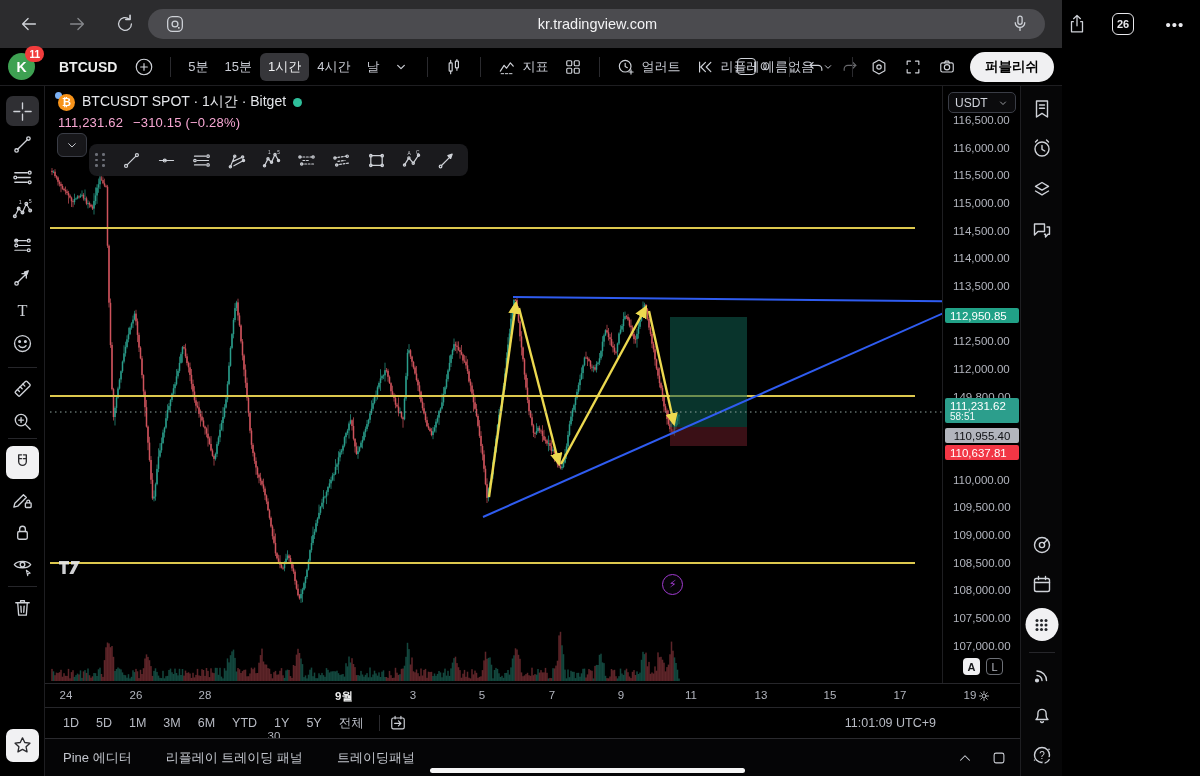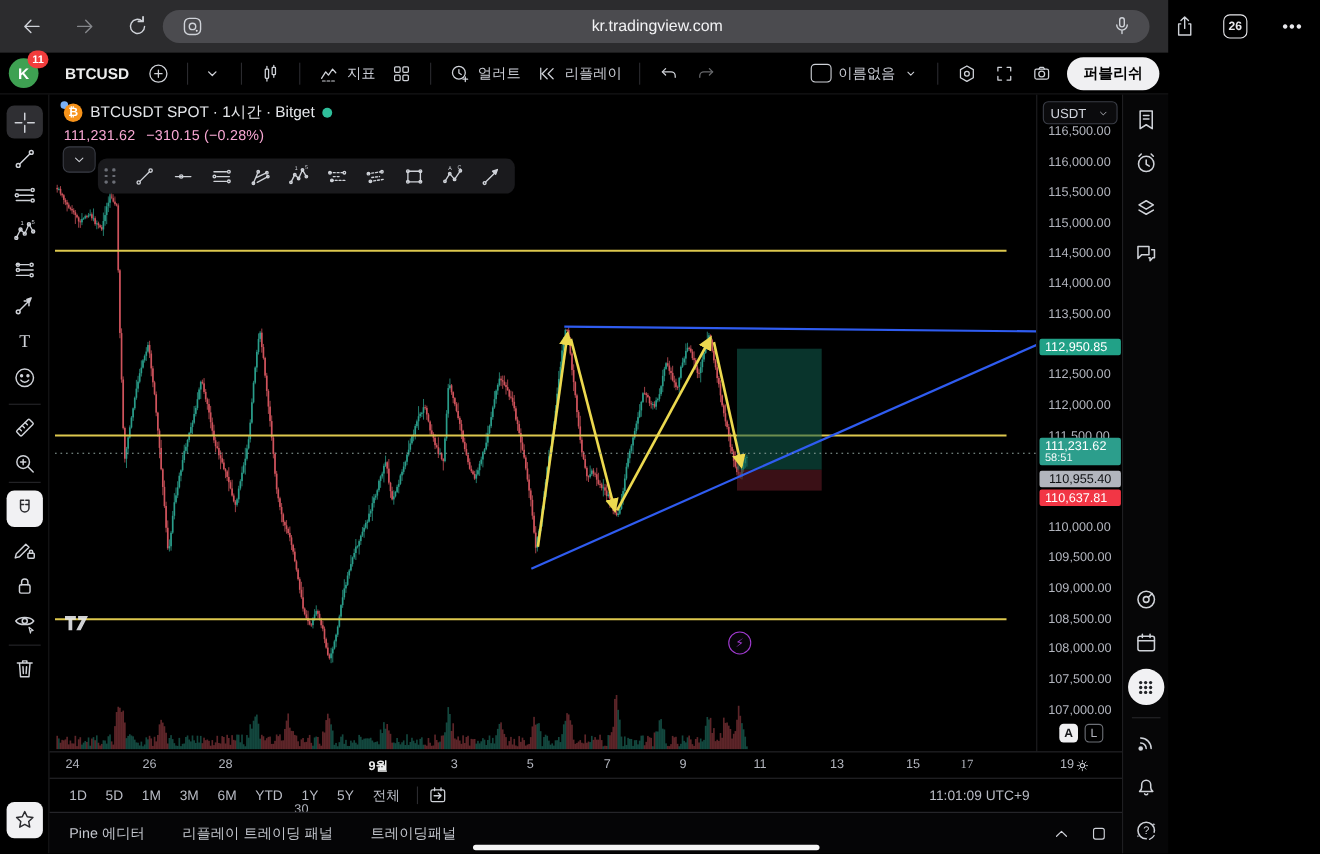--- a/index.html
+++ b/index.html
@@ -167,20 +167,27 @@
         </svg>
       <span>BTCUSD</span>
     </div>
     <div class="tbtn" style="margin-left:10px">
       <svg viewBox="0 0 24 24" class="ic">
           <circle cx="12" cy="12" r="9.3"></circle>
           <path d="M12 8v8M8 12h8"></path>
         </svg>
     </div>
     <div class="tdiv"></div>
+    <div id="tf-group" style="display:flex;align-items:center">
+        <div class="tf">5분</div>
+        <div class="tf">15분</div>
+        <div class="tf active">1시간</div>
+        <div class="tf">4시간</div>
+        <div class="tf">날</div>
+      </div>
     <div class="tbtn tf-chevron" style="margin-left:-4px">
       <svg viewBox="0 0 24 24" class="ic">
           <path d="M8 10l4 4 4-4"></path>
         </svg>
     </div>
     <div class="tdiv"></div>
     <div class="tbtn">
       <svg viewBox="0 0 24 24" class="ic">
           <path d="M8 4v3M8 17v3M15.5 3v2M15.5 13v3"></path>
           <rect x="6.2" y="7" width="3.6" height="10" rx="0.8"></rect>
@@ -1795,21 +1802,21 @@
           <div id="pticks">
               <div class="ptick" style="top: 28px;">116,500.00</div>
               <div class="ptick" style="top: 55.668px;">116,000.00</div>
               <div class="ptick" style="top: 83.336px;">115,500.00</div>
               <div class="ptick" style="top: 111.004px;">115,000.00</div>
               <div class="ptick" style="top: 138.672px;">114,500.00</div>
               <div class="ptick" style="top: 166.34px;">114,000.00</div>
               <div class="ptick" style="top: 194.008px;">113,500.00</div>
               <div class="ptick" style="top: 249.344px;">112,500.00</div>
               <div class="ptick" style="top: 277.012px;">112,000.00</div>
-              <div class="ptick" style="top: 304.68px;">111,500.00</div>
+              <div class="ptick" style="top: 304.68px;">149,800.00</div>
               <div class="ptick" style="top: 387.684px;">110,000.00</div>
               <div class="ptick" style="top: 415.352px;">109,500.00</div>
               <div class="ptick" style="top: 443.02px;">109,000.00</div>
               <div class="ptick" style="top: 470.688px;">108,500.00</div>
               <div class="ptick" style="top: 498.356px;">108,000.00</div>
               <div class="ptick" style="top: 526.024px;">107,500.00</div>
               <div class="ptick" style="top: 553.692px;">107,000.00</div>
             </div>
           <div id="plabels">
               <div class="plabel " style="top: 222.396px; background: rgb(33, 161, 135);">112,950.85</div>
@@ -1831,21 +1838,21 @@
             <div class="ttick" style="left: 160px;">28</div>
             <div class="ttick" style="left: 229px; margin-top: 41px;">30</div>
             <div class="ttick major" style="left: 299px;">9월</div>
             <div class="ttick" style="left: 368px;">3</div>
             <div class="ttick" style="left: 437px;">5</div>
             <div class="ttick" style="left: 507px;">7</div>
             <div class="ttick" style="left: 576px;">9</div>
             <div class="ttick" style="left: 646px;">11</div>
             <div class="ttick" style="left: 716px;">13</div>
             <div class="ttick" style="left: 785px;">15</div>
-            <div class="ttick" style="left: 834px; font-family: Liberation Serif, serif;">17</div>
+            <div class="ttick" style="left: 855px;">17</div>
             <div class="ttick" style="left: 925px;">19</div>
             <div class="ttick" style="left: 994px; font-family: Liberation Mono, monospace;">21</div>
           </div>
         <div class="ta-gear">
           <svg viewBox="0 0 24 24" class="ic" style="width:16px;height:16px">
               <circle cx="12" cy="12" r="3"></circle>
               <path d="M12 5v2.2M12 16.8V19M5 12h2.2M16.8 12H19M7.1 7.1l1.5 1.5M15.4 15.4l1.5 1.5M16.9 7.1l-1.5 1.5M8.6 15.4l-1.5 1.5" stroke-width="1.2"></path>
             </svg>
         </div>
       </div>

